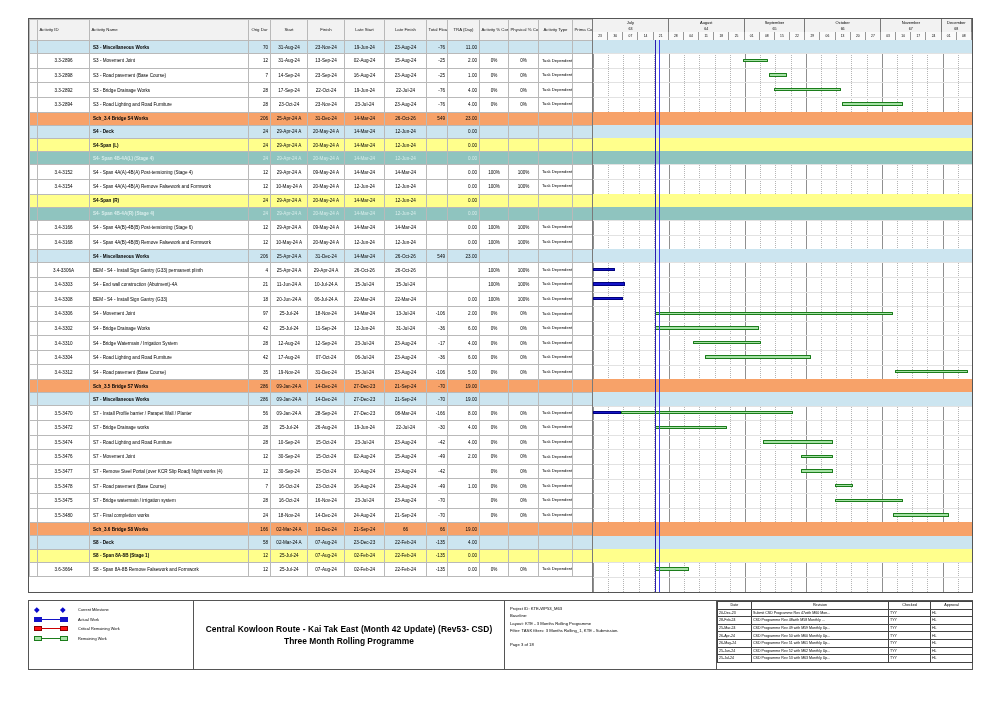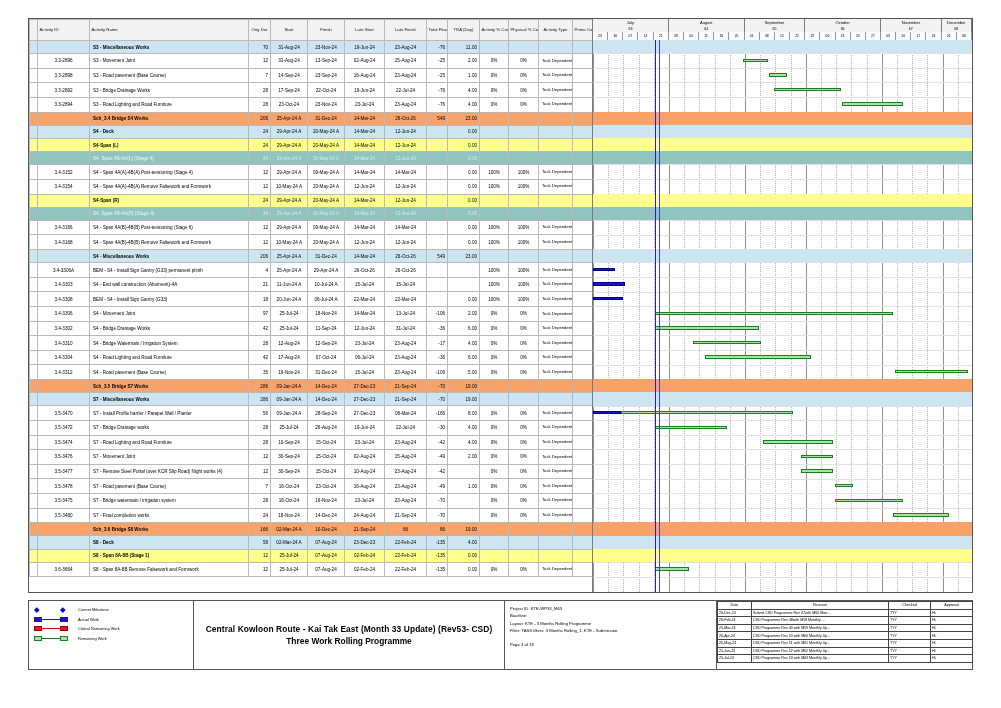--- a/index.html
+++ b/index.html
@@ -1292,22 +1292,22 @@
               <span class="cap" style="left:0;background:#a6e2a6;border:0.5px solid #1b7d1b"></span>
               <span class="line" style="background:#1b7d1b"></span>
               <span class="cap" style="right:0;background:#a6e2a6;border:0.5px solid #1b7d1b"></span>
             </span>
         </span>
         <span class="leglabel">Remaining Work</span>
       </div>
     </div>
 
     <div class="tb-title">
-      <div class="t1">Central Kowloon Route - Kai Tak East (Month 33 Update) (Rev53- CSD)</div>
-      <div class="t2">Three Work Rolling Programme</div>
+      <div class="t1">Central Kowloon Route - Kai Tak East (Month 42 Update) (Rev53- CSD)</div>
+      <div class="t2">Three Month Rolling Programme</div>
     </div>
 
     <div class="tb-info">
       <div>Project ID: KTE-WP53_M63</div>
       <div>Baseline:</div>
       <div>Layout: KTE - 3 Months Rolling Programme</div>
       <div>Filter: TASK filters: 3 Months Rolling_1, KTE - Submission.</div>
       <div class="pg">Page 3 of 18</div>
     </div>
 

